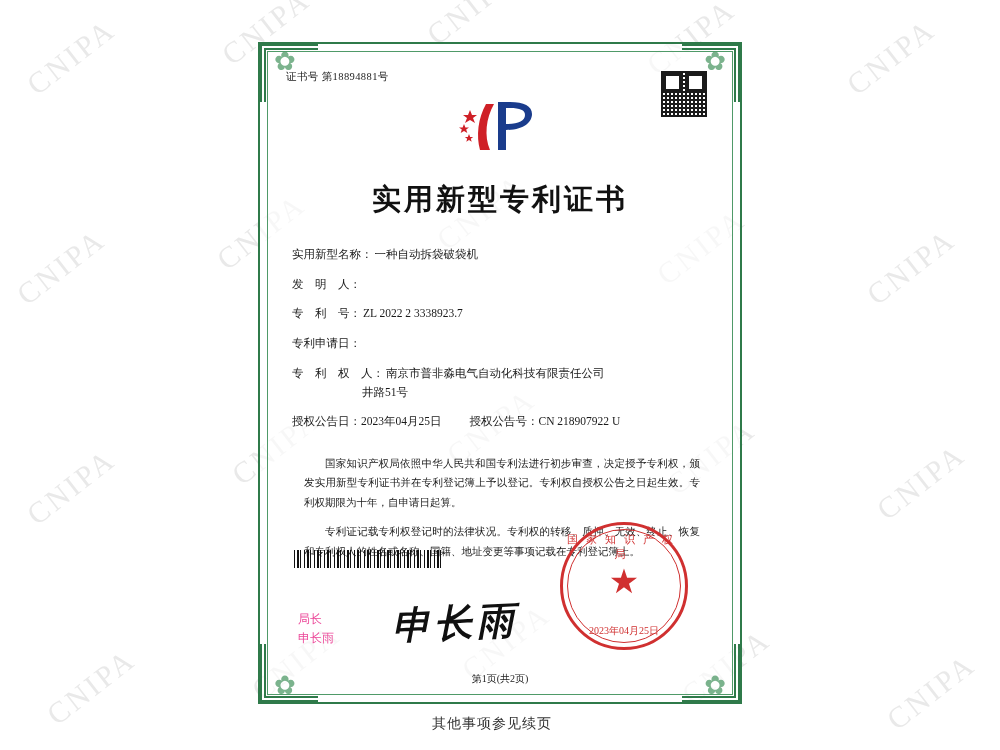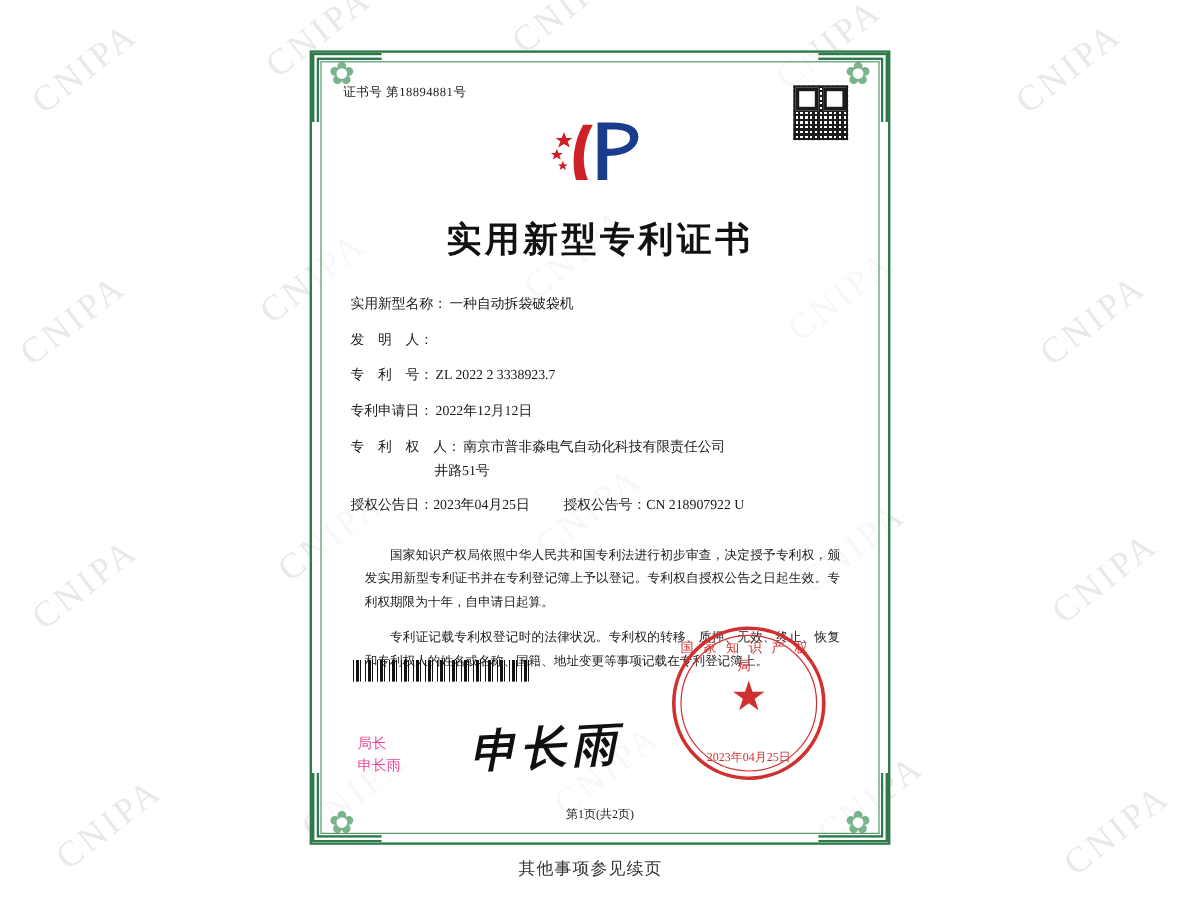--- a/index.html
+++ b/index.html
@@ -357,21 +357,20 @@
           <span class="f-label">发　明　人：</span>
         </div>
 
         <div class="field-row">
           <span class="f-label">专　利　号：</span>
           <span class="f-value">ZL 2022 2 3338923.7</span>
         </div>
 
         <div class="field-row">
           <span class="f-label">专利申请日：</span>
-          <span class="f-value">2022年12月12日</span>
         </div>
 
         <div class="field-row">
           <span class="f-label">专　利　权　人：</span>
           <span class="f-value">南京市普非淼电气自动化科技有限责任公司</span>
         </div>
 
         <div class="addr-second">井路51号</div>
 
         <div class="field-row two-col">

